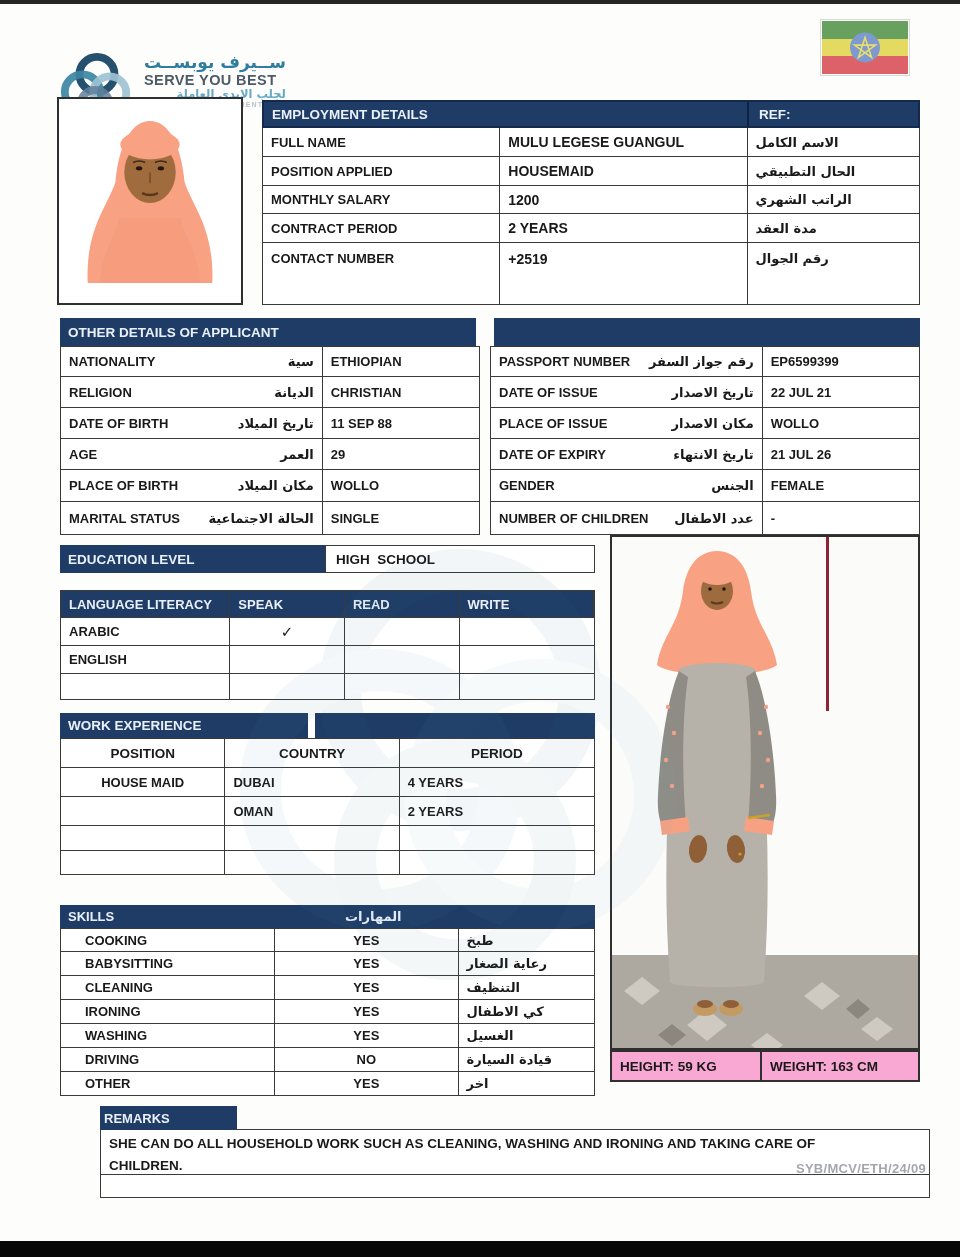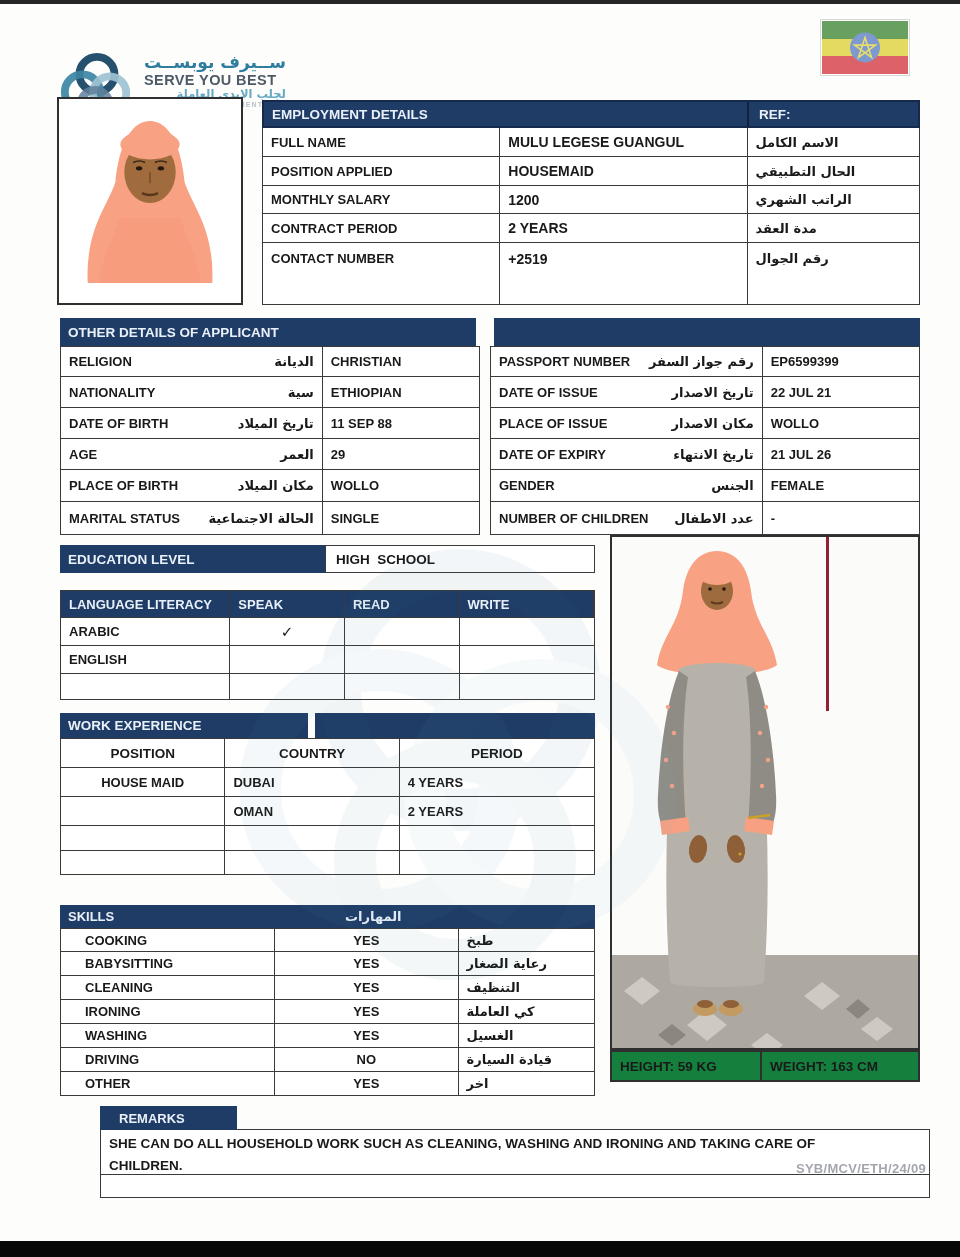--- a/index.html
+++ b/index.html
@@ -85,26 +85,26 @@
   .sk { left:60px; top:928px; width:535px; }
   .sk .row { height:24px;padding-left:16px; }
   .sk .row:first-child { border-top:1.5px solid #3a3a3a; }
   .sk .c0 { width:205px; }
   .sk .c1 { width:190px; justify-content:center; }
   .sk .c2 { width:140px; justify-content:flex-end; }
 
   
   .photo-panel { left:610px; top:535px; width:310px; height:515px; border:2px solid #2f2f2f; background:#fbfbfa; overflow:hidden; }
   .hw { left:610px; top:1050px; width:310px; display:flex; }
-  .hw .cell { height:32px; border:2px solid #2f2f2f; background:#15803d; font-size:13.5px; }
+  .hw .cell { height:32px; border:2px solid #2f2f2f; background:#f9a8d4; font-size:13.5px; }
   .hw .h { width:150px; border-right:none; }
   .hw .w { width:160px; }
 
   
-  .rm-tab { left:100px; top:1106px; width:137px; height:24px; display:flex; align-items:center; padding-left:19px; font-size:13px; z-index:3; }
+  .rm-tab { left:100px; top:1106px; width:137px; height:24px; display:flex; align-items:center; padding-left:4px; font-size:13px; z-index:3; }
   .rm-box { left:100px; top:1129px; width:830px; height:69px; background:#fff; border:1.8px solid #3a3a3a; }
   .rm-text { padding:3px 8px; font-weight:700; font-size:13.5px; line-height:1.6; max-width:760px; }
   .rm-div { position:absolute; left:0; right:0; top:44px; border-top:1.5px solid #3a3a3a; }
   .rm-code { position:absolute; right:3px; top:31px; font-weight:700; font-size:13px; color:#8d9298; opacity:.8; letter-spacing:.3px; }
 
   .watermark { pointer-events:none; z-index:6; opacity:.055; }
 </style>
 </head>
 <body>
 
@@ -186,31 +186,31 @@
       <div class="cell c-ar ar" style="align-items:flex-start;padding-top:8px">رقم الجوال</div>
     </div>
   </div>
 
   <div class="abs navy od-head-l">OTHER DETAILS OF APPLICANT</div>
   <div class="abs navy od-head-r"></div>
 
   <div class="abs od-l">
     <div class="row" style="height:31px">
       <div class="cell c-lab">
+          <span>NATIONALITY</span>
+          <span class="ar">سية</span>
+        </div>
+      <div class="cell c-val">ETHIOPIAN</div>
+    </div>
+    <div class="row" style="height:31px">
+      <div class="cell c-lab">
           <span>RELIGION</span>
           <span class="ar">الديانة</span>
         </div>
       <div class="cell c-val">CHRISTIAN</div>
-    </div>
-    <div class="row" style="height:31px">
-      <div class="cell c-lab">
-          <span>NATIONALITY</span>
-          <span class="ar">سية</span>
-        </div>
-      <div class="cell c-val">ETHIOPIAN</div>
     </div>
     <div class="row" style="height:31px">
       <div class="cell c-lab">
           <span>DATE OF BIRTH</span>
           <span class="ar">تاريخ الميلاد</span>
         </div>
       <div class="cell c-val">11 SEP 88</div>
     </div>
     <div class="row" style="height:31px">
       <div class="cell c-lab">
@@ -354,21 +354,21 @@
       <div class="cell c2 ar">رعاية الصغار</div>
     </div>
     <div class="row">
       <div class="cell c0">CLEANING</div>
       <div class="cell c1">YES</div>
       <div class="cell c2 ar">التنظيف</div>
     </div>
     <div class="row">
       <div class="cell c0">IRONING</div>
       <div class="cell c1">YES</div>
-      <div class="cell c2 ar">كي العاملة</div>
+      <div class="cell c2 ar">كي الاطفال</div>
     </div>
     <div class="row">
       <div class="cell c0">WASHING</div>
       <div class="cell c1">YES</div>
       <div class="cell c2 ar">الغسيل</div>
     </div>
     <div class="row">
       <div class="cell c0">DRIVING</div>
       <div class="cell c1">NO</div>
       <div class="cell c2 ar">قيادة السيارة</div>

